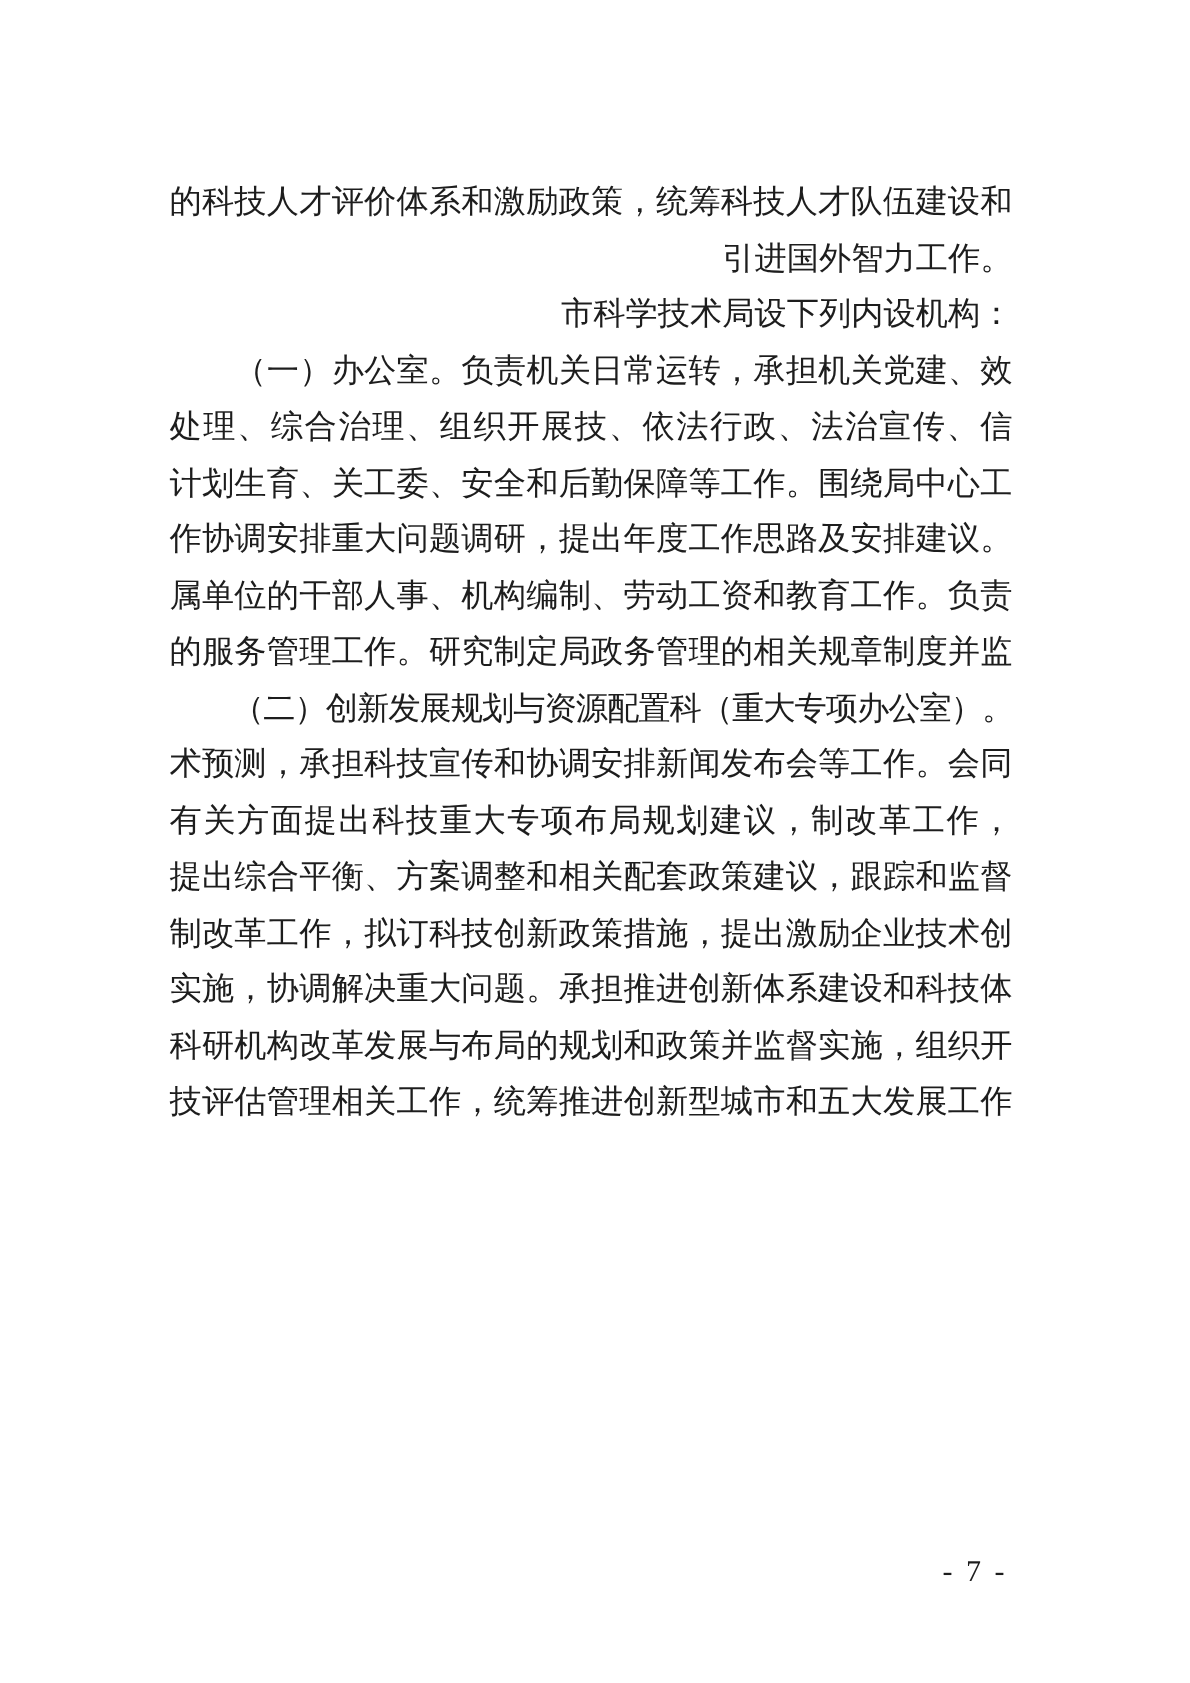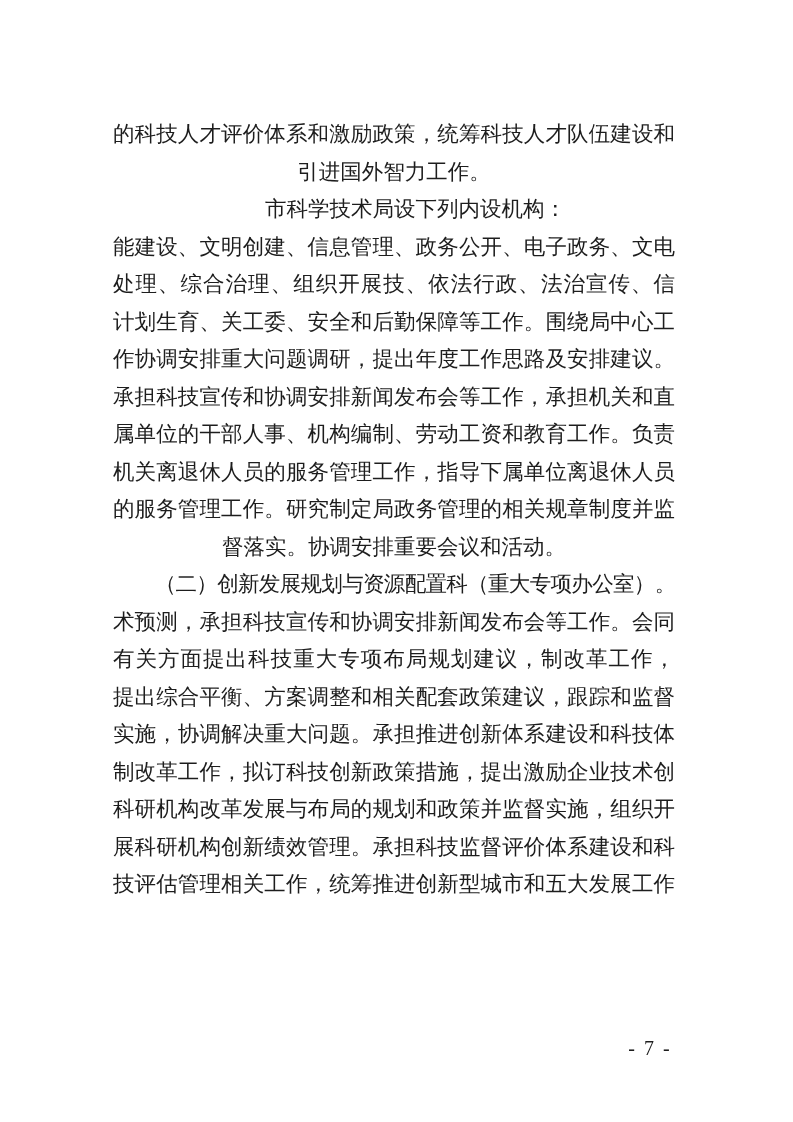--- a/index.html
+++ b/index.html
@@ -23,21 +23,21 @@
     width: 562px;
     font-size: 21.5px;
     line-height: 37.5px;
     color: #1d1d1d;
     font-weight: 400;
   }
   .line {
     display: block;
     height: 37.5px;
     white-space: nowrap;
-    text-align: center;
+    text-align: right;
   }
   .line.full {
     white-space: normal;
     text-align: justify;
     
     text-align-last: justify;
     overflow: hidden;
     height: 37.5px;
   }
   .line.overfull {
@@ -57,33 +57,29 @@
   }
 </style>
 </head>
 <body>
 
 <div class="page">
   <div class="textblock">
       <div class="line full">的科技人才评价体系和激励政策，统筹科技人才队伍建设和</div>
       <div class="line">引进国外智力工作。</div>
       <div class="line">　　市科学技术局设下列内设机构：</div>
-      <div class="line full">能建设、文明创建、信息管理、政务公开、电子政务、文电</div>
+      <div class="line full">　　（一）办公室。负责机关日常运转，承担机关党建、效</div>
       <div class="line full">处理、综合治理、组织开展技、依法行政、法治宣传、信访、</div>
       <div class="line full">计划生育、关工委、安全和后勤保障等工作。围绕局中心工</div>
       <div class="line full">作协调安排重大问题调研，提出年度工作思路及安排建议。</div>
-      <div class="line full">承担科技宣传和协调安排新闻发布会等工作，承担机关和直</div>
       <div class="line full">属单位的干部人事、机构编制、劳动工资和教育工作。负责</div>
-      <div class="line full">机关离退休人员的服务管理工作，指导下属单位离退休人员</div>
       <div class="line full">的服务管理工作。研究制定局政务管理的相关规章制度并监</div>
-      <div class="line">督落实。协调安排重要会议和活动。</div>
       <div class="line full overfull">　　（二）创新发展规划与资源配置科（重大专项办公室）。</div>
       <div class="line full">术预测，承担科技宣传和协调安排新闻发布会等工作。会同</div>
       <div class="line full">有关方面提出科技重大专项布局规划建议，制改革工作，</div>
       <div class="line full">提出综合平衡、方案调整和相关配套政策建议，跟踪和监督</div>
+      <div class="line full">制改革工作，拟订科技创新政策措施，提出激励企业技术创</div>
       <div class="line full">实施，协调解决重大问题。承担推进创新体系建设和科技体</div>
-      <div class="line full">制改革工作，拟订科技创新政策措施，提出激励企业技术创</div>
       <div class="line full">科研机构改革发展与布局的规划和政策并监督实施，组织开</div>
-      <div class="line full">展科研机构创新绩效管理。承担科技监督评价体系建设和科</div>
       <div class="line full">技评估管理相关工作，统筹推进创新型城市和五大发展工作</div>
     </div>
   <div class="pagenum">- 7 -</div>
 </div>
 
 </body></html>

